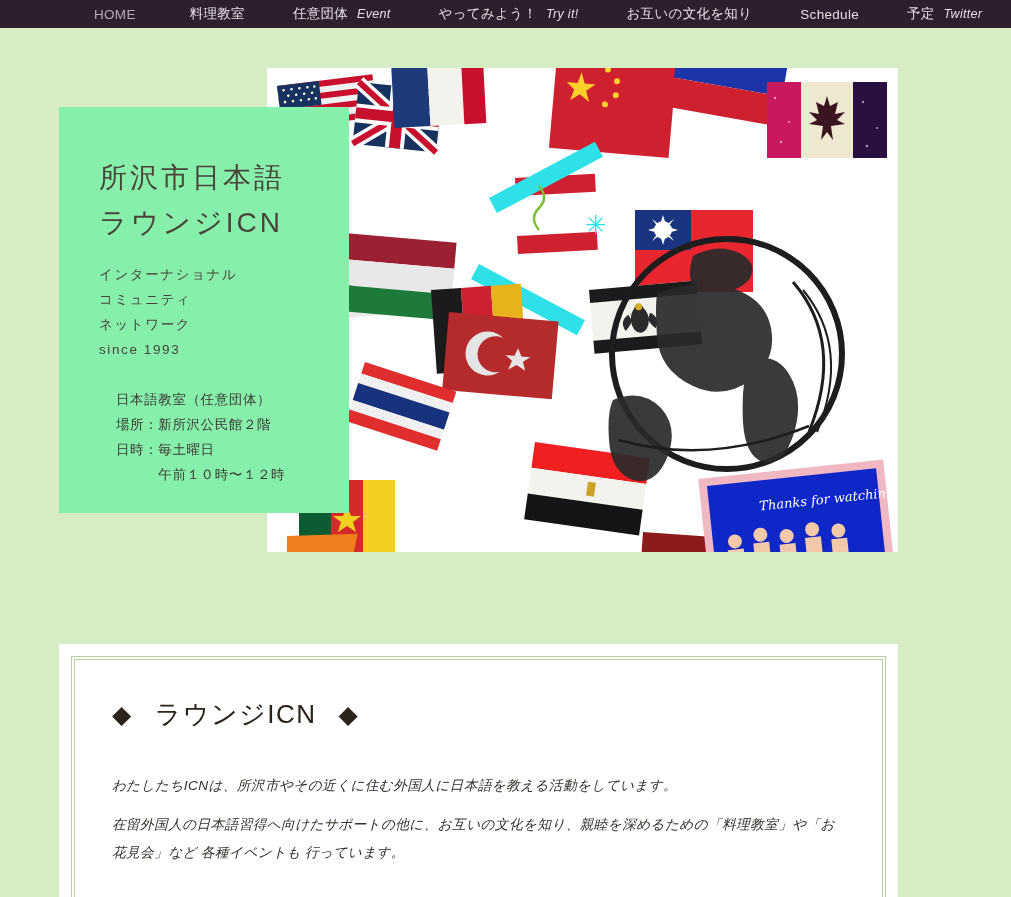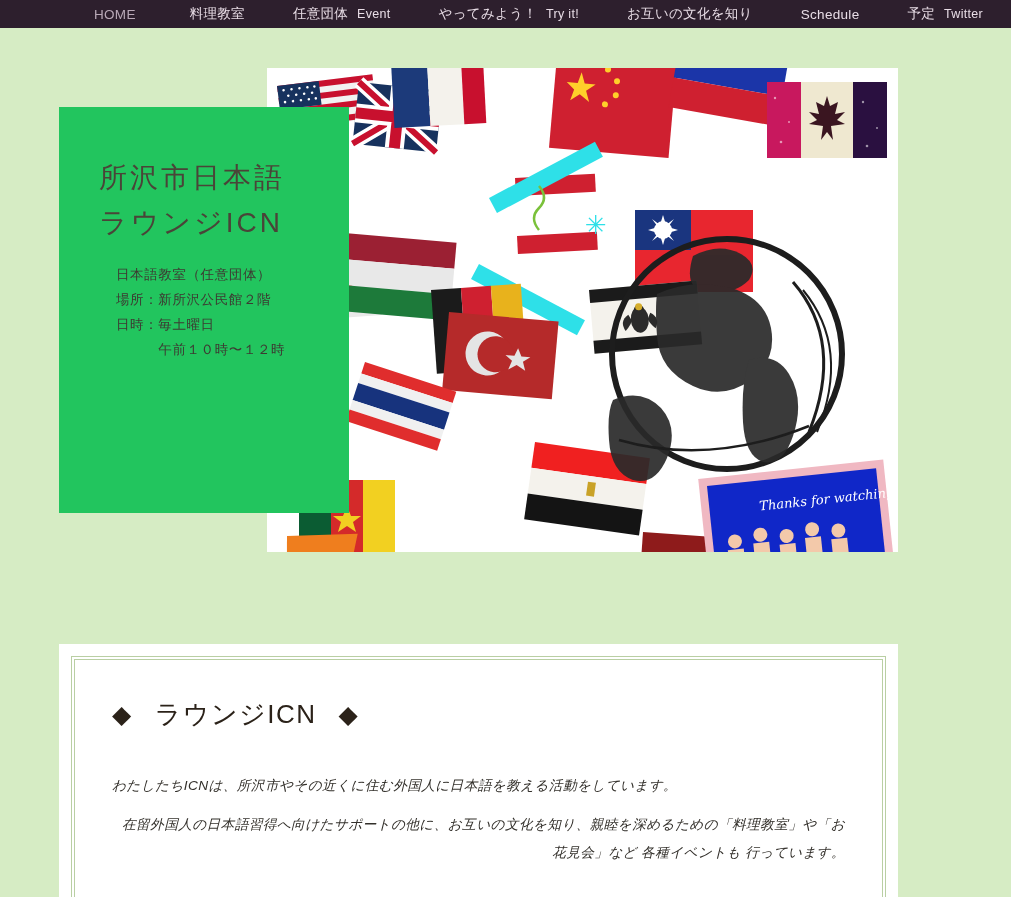--- a/index.html
+++ b/index.html
@@ -31,21 +31,21 @@
     letter-spacing: 0.3px;
     margin-right: 48px;
     white-space: nowrap;
     cursor: pointer;
     text-decoration: none;
     display: inline-flex;
     align-items: baseline;
     gap: 9px;
   }
   .nav-item.home { color: #b9a9b7; margin-right: 54px; }
-  .nav-item .en { font-size: 12.5px; }
+  .nav-item .en { font-size: 12.5px; font-style: italic; }
 
   
   .hero-wrap {
     position: relative;
     height: 600px;
   }
   .hero-image {
     position: absolute;
     left: 267px;
     top: 40px;
@@ -55,21 +55,21 @@
     overflow: hidden;
   }
   .hero-image svg { display: block; }
 
   .intro-card {
     position: absolute;
     left: 59px;
     top: 79px;
     width: 290px;
     height: 406px;
-    background: #22c55e;
+    background: #86efac;
     box-sizing: border-box;
     padding: 48px 0 0 40px;
     z-index: 3;
   }
   .site-title {
     font-size: 28px;
     line-height: 1.62;
     color: #4a4438;
     letter-spacing: 3px;
     font-weight: 400;
@@ -127,21 +127,21 @@
   }
   .welcome-heading .htext { white-space: nowrap; }
   .body-para {
     font-size: 13.7px;
     line-height: 2.0;
     color: #33302b;
     letter-spacing: 0.35px;
     margin: 0 0 12px 0;
     font-style: italic;
   }
-  .body-para.spaced { margin-bottom: 46px; text-align: right; }
+  .body-para.spaced { margin-bottom: 46px; }
 </style>
 </head>
 <body>
 
 <nav class="navbar">
   <a class="nav-item home" href="#">
     <span>HOME</span>
   </a>
   <a class="nav-item" href="#">
     <span>料理教室</span>
@@ -386,20 +386,24 @@
 
       <g transform="translate(20,468) rotate(-10)">
         <polygon points="0,0 70,10 62,30 -4,22" fill="#ef7e1e"></polygon>
       </g>
     </svg>
   </div>
 
   <div class="intro-card">
     <h1 class="site-title">所沢市日本語
 ラウンジICN</h1>
+    <p class="subtitle-block">インターナショナル
+コミュニティ
+ネットワーク
+since 1993</p>
     <p class="info-block">日本語教室（任意団体）
 場所：新所沢公民館２階
 日時：毎土曜日
 　　　午前１０時〜１２時</p>
   </div>
 
   <section class="welcome-card">
     <div class="welcome-inner">
       <h2 class="welcome-heading">
         <span class="diamond">◆</span>

